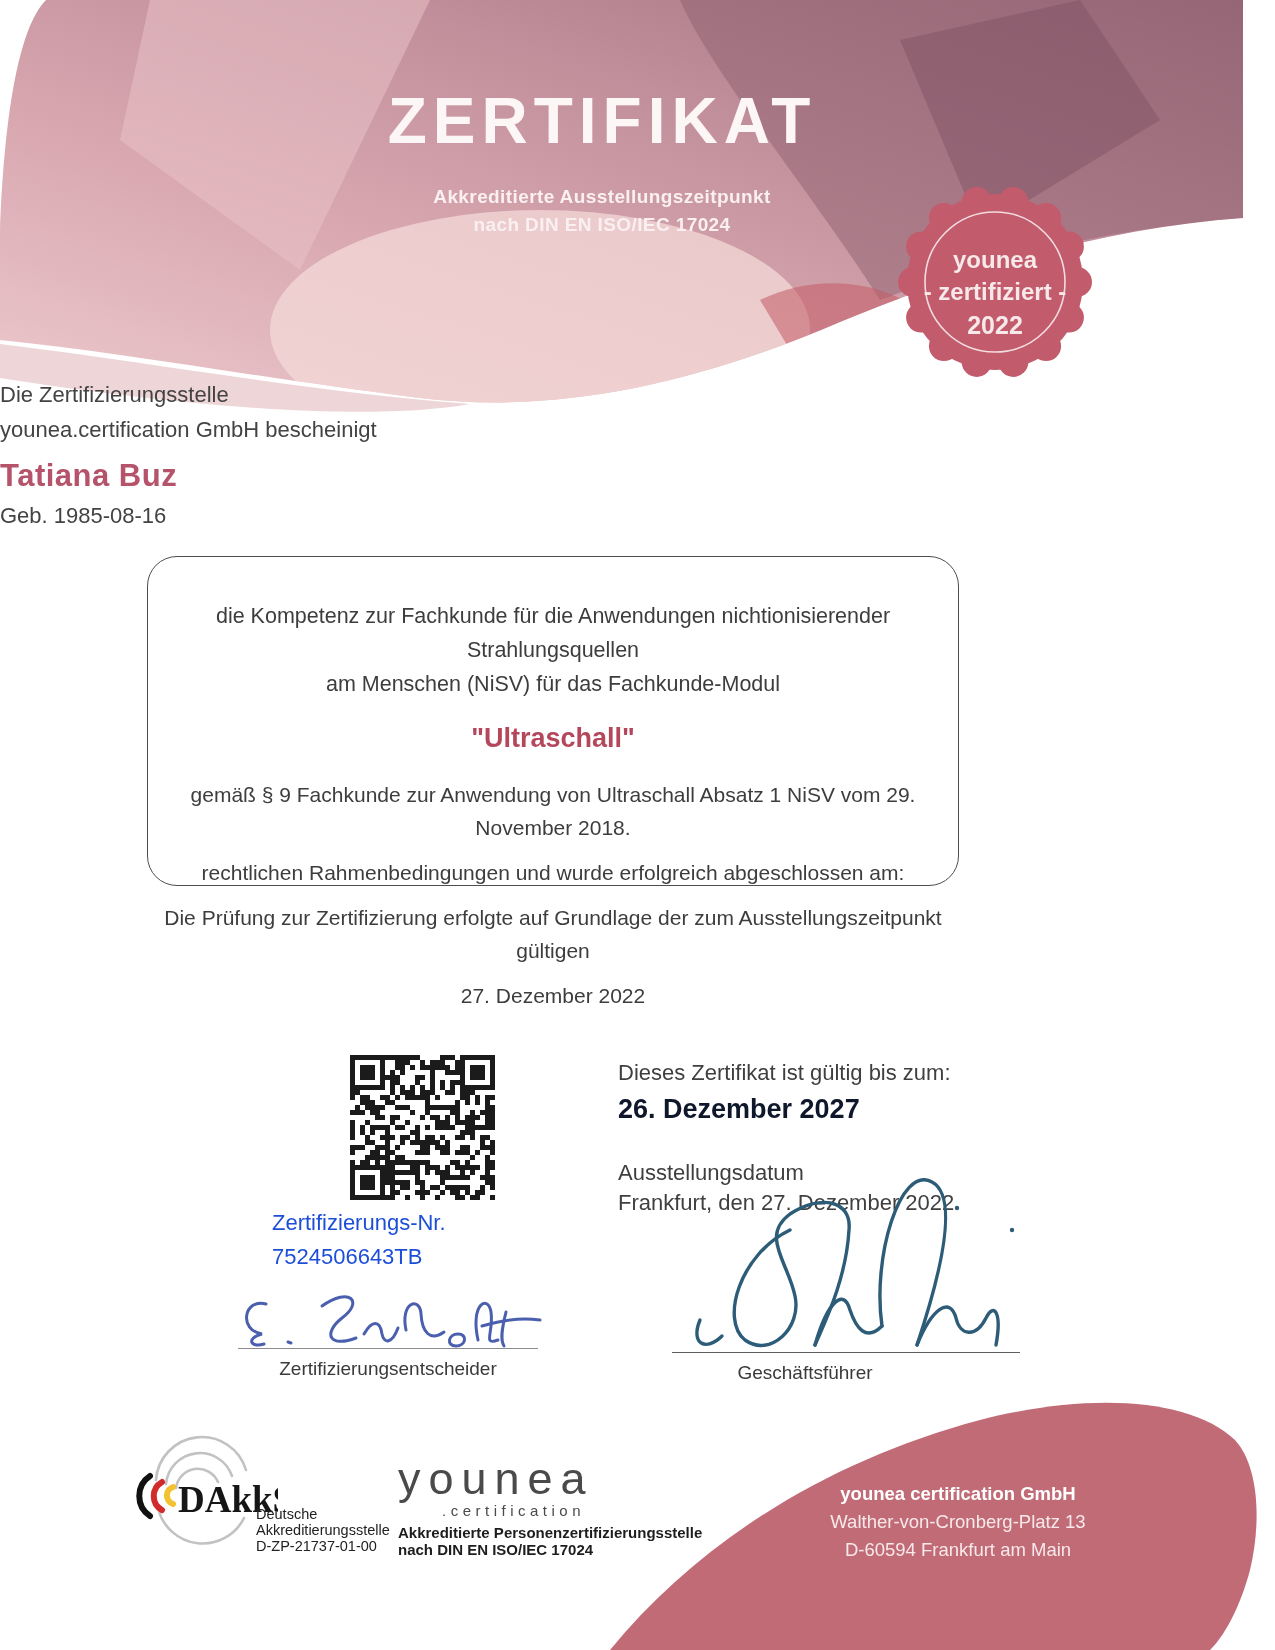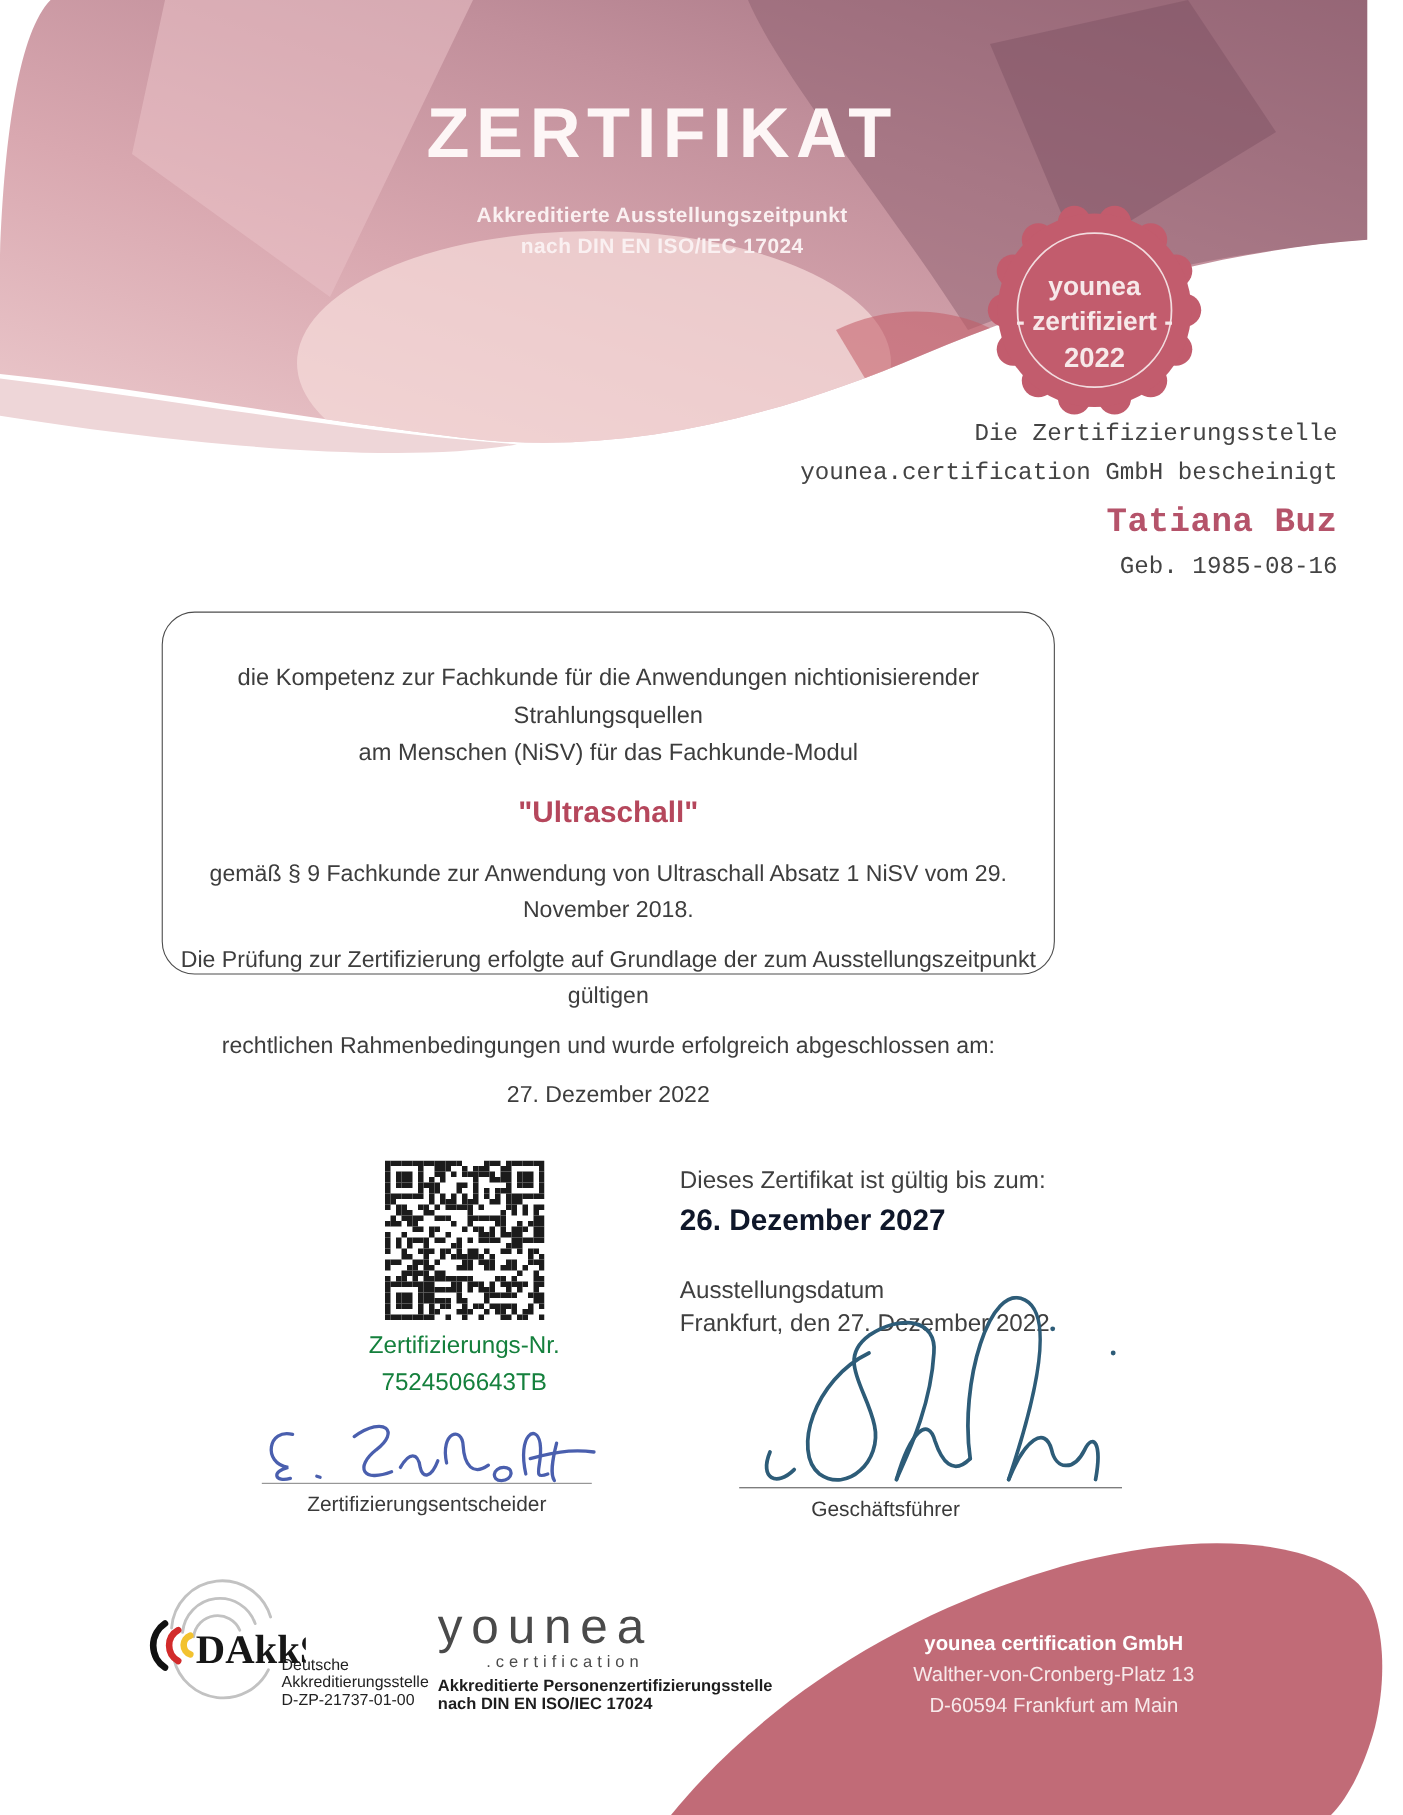--- a/index.html
+++ b/index.html
@@ -14,38 +14,38 @@
     position:absolute;left:0;top:84px;width:1204px;text-align:center;
     font-size:64px;letter-spacing:6px;color:#fdf6f6;font-weight:700;
   }
   .header-sub{
     position:absolute;left:0;width:1204px;text-align:center;
     font-size:19px;font-weight:700;color:#faf0f1;letter-spacing:.4px;
   }
   .header-sub.l1{top:186px;}
   .header-sub.l2{top:214px;}
   
-  .center-col{position:absolute;left:0;width:1216px;text-align:right;font-family:Liberation Mono, monospace;}
+  .center-col{position:absolute;left:0;width:1216px;text-align:left;}
   .intro{font-size:22px;color:#434343;}
   .name{font-size:31px;font-weight:700;color:#b5536a;letter-spacing:.5px;}
   .birth{font-size:22px;color:#434343;}
   
   .statement-box{
     position:absolute;left:147px;top:556px;width:812px;height:330px;
     border:1.6px solid #4d4d4d;border-radius:30px;box-sizing:border-box;
     text-align:center;
   }
   .statement-box .line{font-size:21.5px;color:#3d3d3d;line-height:34px;}
   .statement-box .first{margin-top:42px;}
   .module{font-size:27px;font-weight:700;color:#b5475c;margin-top:22px;}
   .para{margin-top:24px;}
   .para .pline{font-size:21px;line-height:33px;color:#3d3d3d;margin-top:12px;}
   
   .qr-wrap{position:absolute;left:350px;top:1055px;width:145px;height:145px;}
-  .certno{position:absolute;left:272px;width:300px;text-align:center;font-size:22px;color:#15803d;}
+  .certno{position:absolute;left:272px;width:300px;font-size:22px;color:#1d4ed8;}
   .certno.label{top:1210px;}
   .certno.value{top:1244px;}
   
   .right-col{position:absolute;left:618px;text-align:left;}
   .valid-label{top:1060px;font-size:22px;color:#3f3f3f;}
   .valid-date{top:1094px;font-size:27px;color:#0f172a;font-weight:bold;}
   .issue-label{top:1160px;font-size:22px;color:#3f3f3f;}
   .issue-value{top:1190px;font-size:22px;color:#3f3f3f;}
   
   .sigline{position:absolute;height:1px;background:#8c8c8c;}
@@ -122,22 +122,22 @@
 <div class="center-col intro" style="top:417px">younea.certification GmbH bescheinigt</div>
 <div class="center-col name" style="top:458px">Tatiana Buz</div>
 <div class="center-col birth" style="top:503px">Geb. 1985-08-16</div>
 
 <div class="statement-box">
   <div class="line first">die Kompetenz zur Fachkunde für die Anwendungen nichtionisierender Strahlungsquellen</div>
   <div class="line">am Menschen (NiSV) für das Fachkunde-Modul</div>
   <div class="module">"Ultraschall"</div>
   <div class="para">
     <div class="pline">gemäß § 9 Fachkunde zur Anwendung von Ultraschall Absatz 1 NiSV vom 29. November 2018.</div>
+    <div class="pline">rechtlichen Rahmenbedingungen und wurde erfolgreich abgeschlossen am:</div>
     <div class="pline">Die Prüfung zur Zertifizierung erfolgte auf Grundlage der zum Ausstellungszeitpunkt gültigen</div>
-    <div class="pline">rechtlichen Rahmenbedingungen und wurde erfolgreich abgeschlossen am:</div>
     <div class="pline">27. Dezember 2022</div>
   </div>
 </div>
 
 <div class="qr-wrap">
   <svg id="qr-svg" width="145" height="145" viewBox="0 0 145 145" aria-hidden="true">
       <rect x="0" y="0" width="5" height="5" fill="#1b1b1b"></rect>
       <rect x="5" y="0" width="5" height="5" fill="#1b1b1b"></rect>
       <rect x="10" y="0" width="5" height="5" fill="#1b1b1b"></rect>
       <rect x="15" y="0" width="5" height="5" fill="#1b1b1b"></rect>

